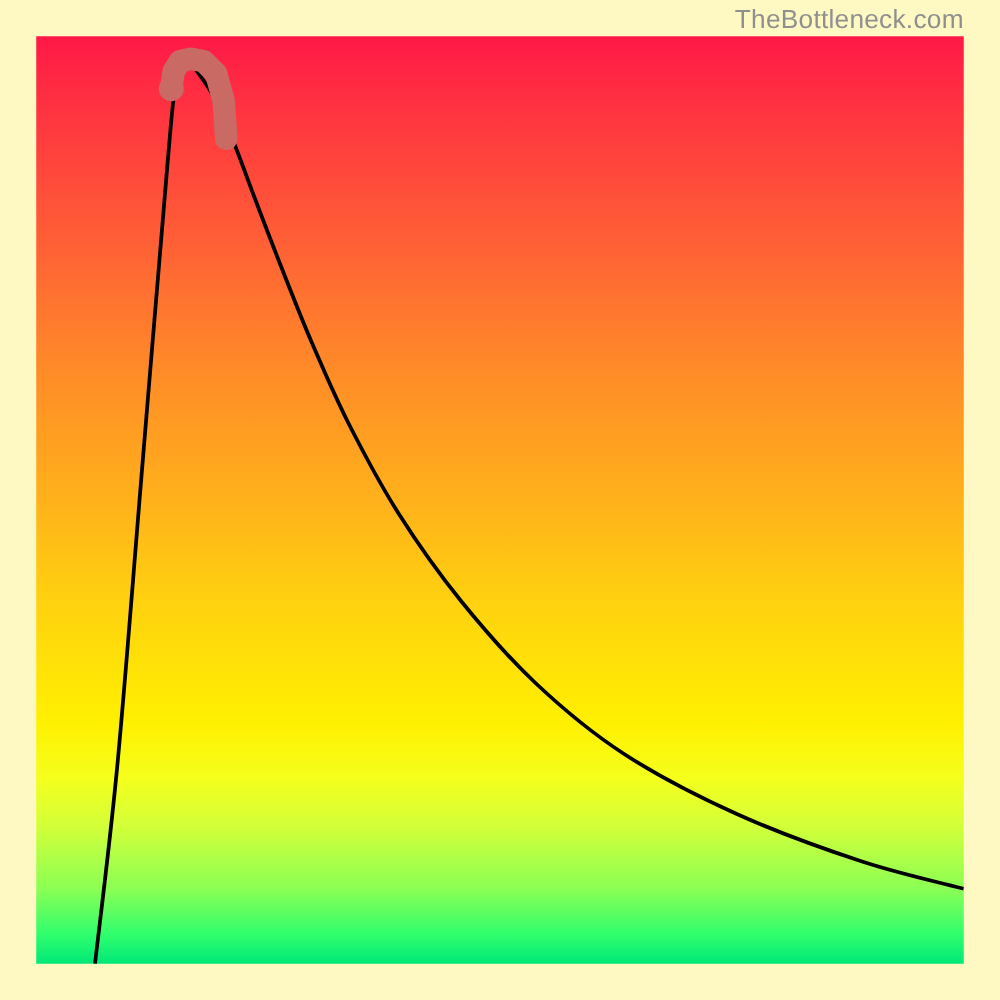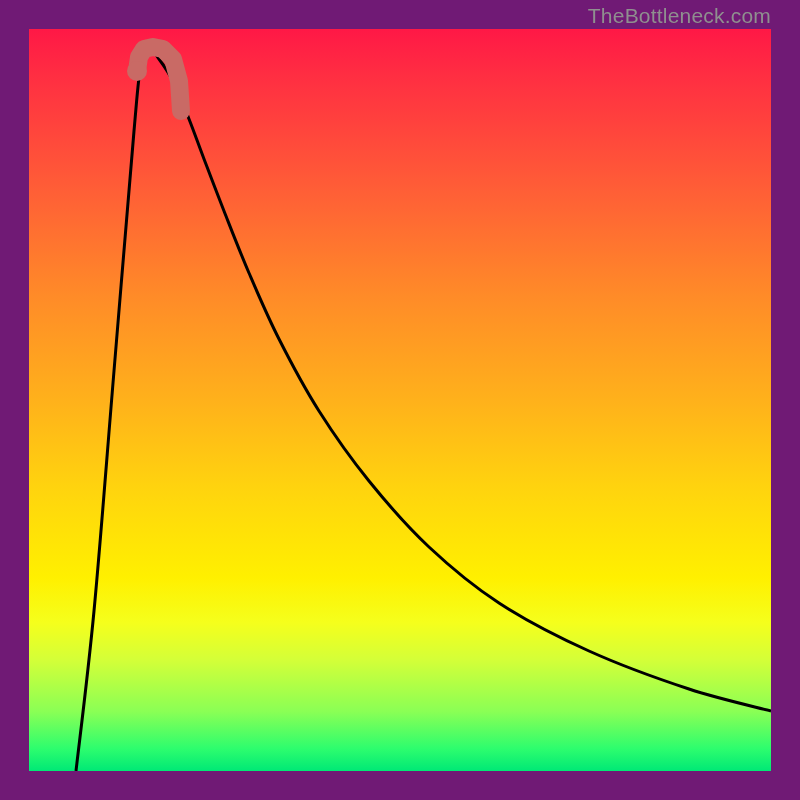--- a/index.html
+++ b/index.html
@@ -7,21 +7,21 @@
     padding: 0;
     width: 800px;
     height: 800px;
     background: #000;
     overflow: hidden;
   }
   .frame {
     position: relative;
     width: 800px;
     height: 800px;
-    background: #701a75;
+    background: #fef9c3;
   }
   .plot-area {
     position: absolute;
     left: 29px;
     top: 29px;
     width: 742px;
     height: 742px;
     
     background: linear-gradient(to bottom,
       #ff1846 0%,

